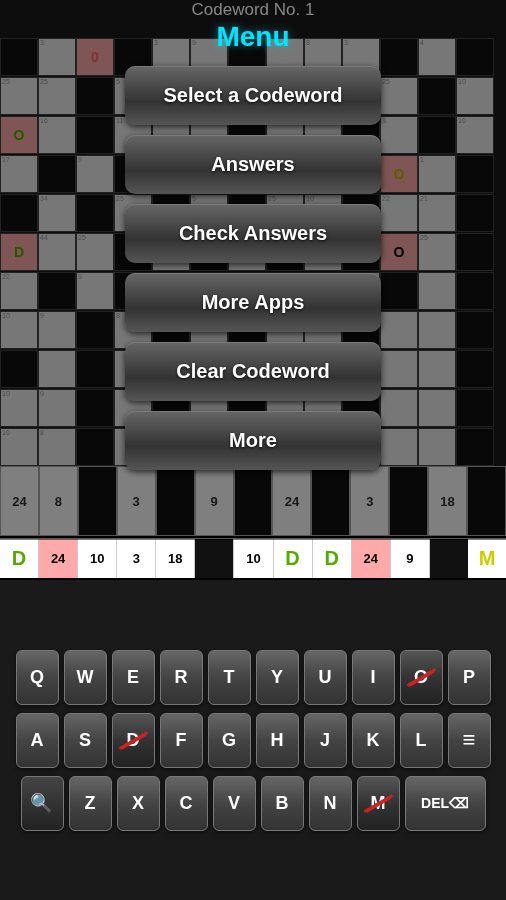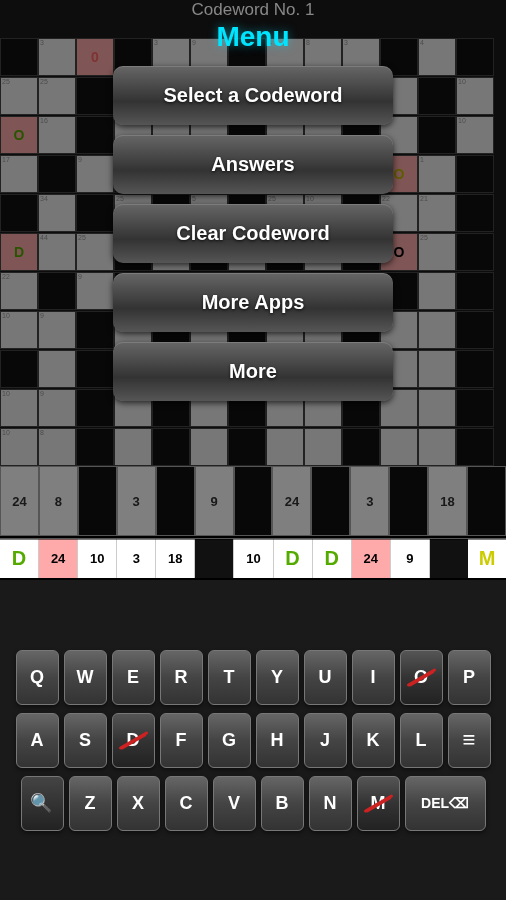--- a/index.html
+++ b/index.html
@@ -42,21 +42,21 @@
 
     .menu-title {
       color: #00e5ff;
       font-size: 28px;
       font-weight: bold;
       margin-bottom: 8px;
       text-shadow: 0 0 10px rgba(0,229,255,0.5);
     }
 
     .menu-btn {
-      width: 280px;
+      width: 256px;
       padding: 18px 0;
       margin: 5px 0;
       border-radius: 10px;
       border: none;
       cursor: pointer;
       font-size: 20px;
       font-weight: bold;
       color: #fff;
       background: linear-gradient(to bottom, #666 0%, #444 40%, #333 60%, #555 100%);
       box-shadow: 0 2px 6px rgba(0,0,0,0.7), inset 0 1px 0 rgba(255,255,255,0.15);
@@ -548,22 +548,23 @@
   <div style="flex:1;display:flex;align-items:center;justify-content:center;border-right:1px solid #ccc;background:#ffaaaa;font-size:13px;font-weight:bold;">24</div>
   <div style="flex:1;display:flex;align-items:center;justify-content:center;border-right:1px solid #ccc;font-size:13px;font-weight:bold;">9</div>
   <div style="flex:1;display:flex;align-items:center;justify-content:center;background:#111;"></div>
   <div style="flex:1;display:flex;align-items:center;justify-content:center;font-size:20px;font-weight:bold;color:#cccc00;">M</div>
 </div>
 
 <div class="menu-overlay">
   <div class="menu-title">Menu</div>
   <button class="menu-btn">Select a Codeword</button>
   <button class="menu-btn">Answers</button>
+  <button class="menu-btn">Check Answers</button>
+  <button class="menu-btn">More Apps</button>
   <button class="menu-btn">Clear Codeword</button>
-  <button class="menu-btn">More Apps</button>
   <button class="menu-btn">More</button>
 </div>
 
 <div style="position:absolute;top:0;left:0;width:100%;text-align:center;z-index:20;">
   <span style="color:#888;font-size:17px;">Codeword No. 1</span>
 </div>
 
 <div class="keyboard-area" style="top:580px;height:320px;">
 
   <div class="key-row">

